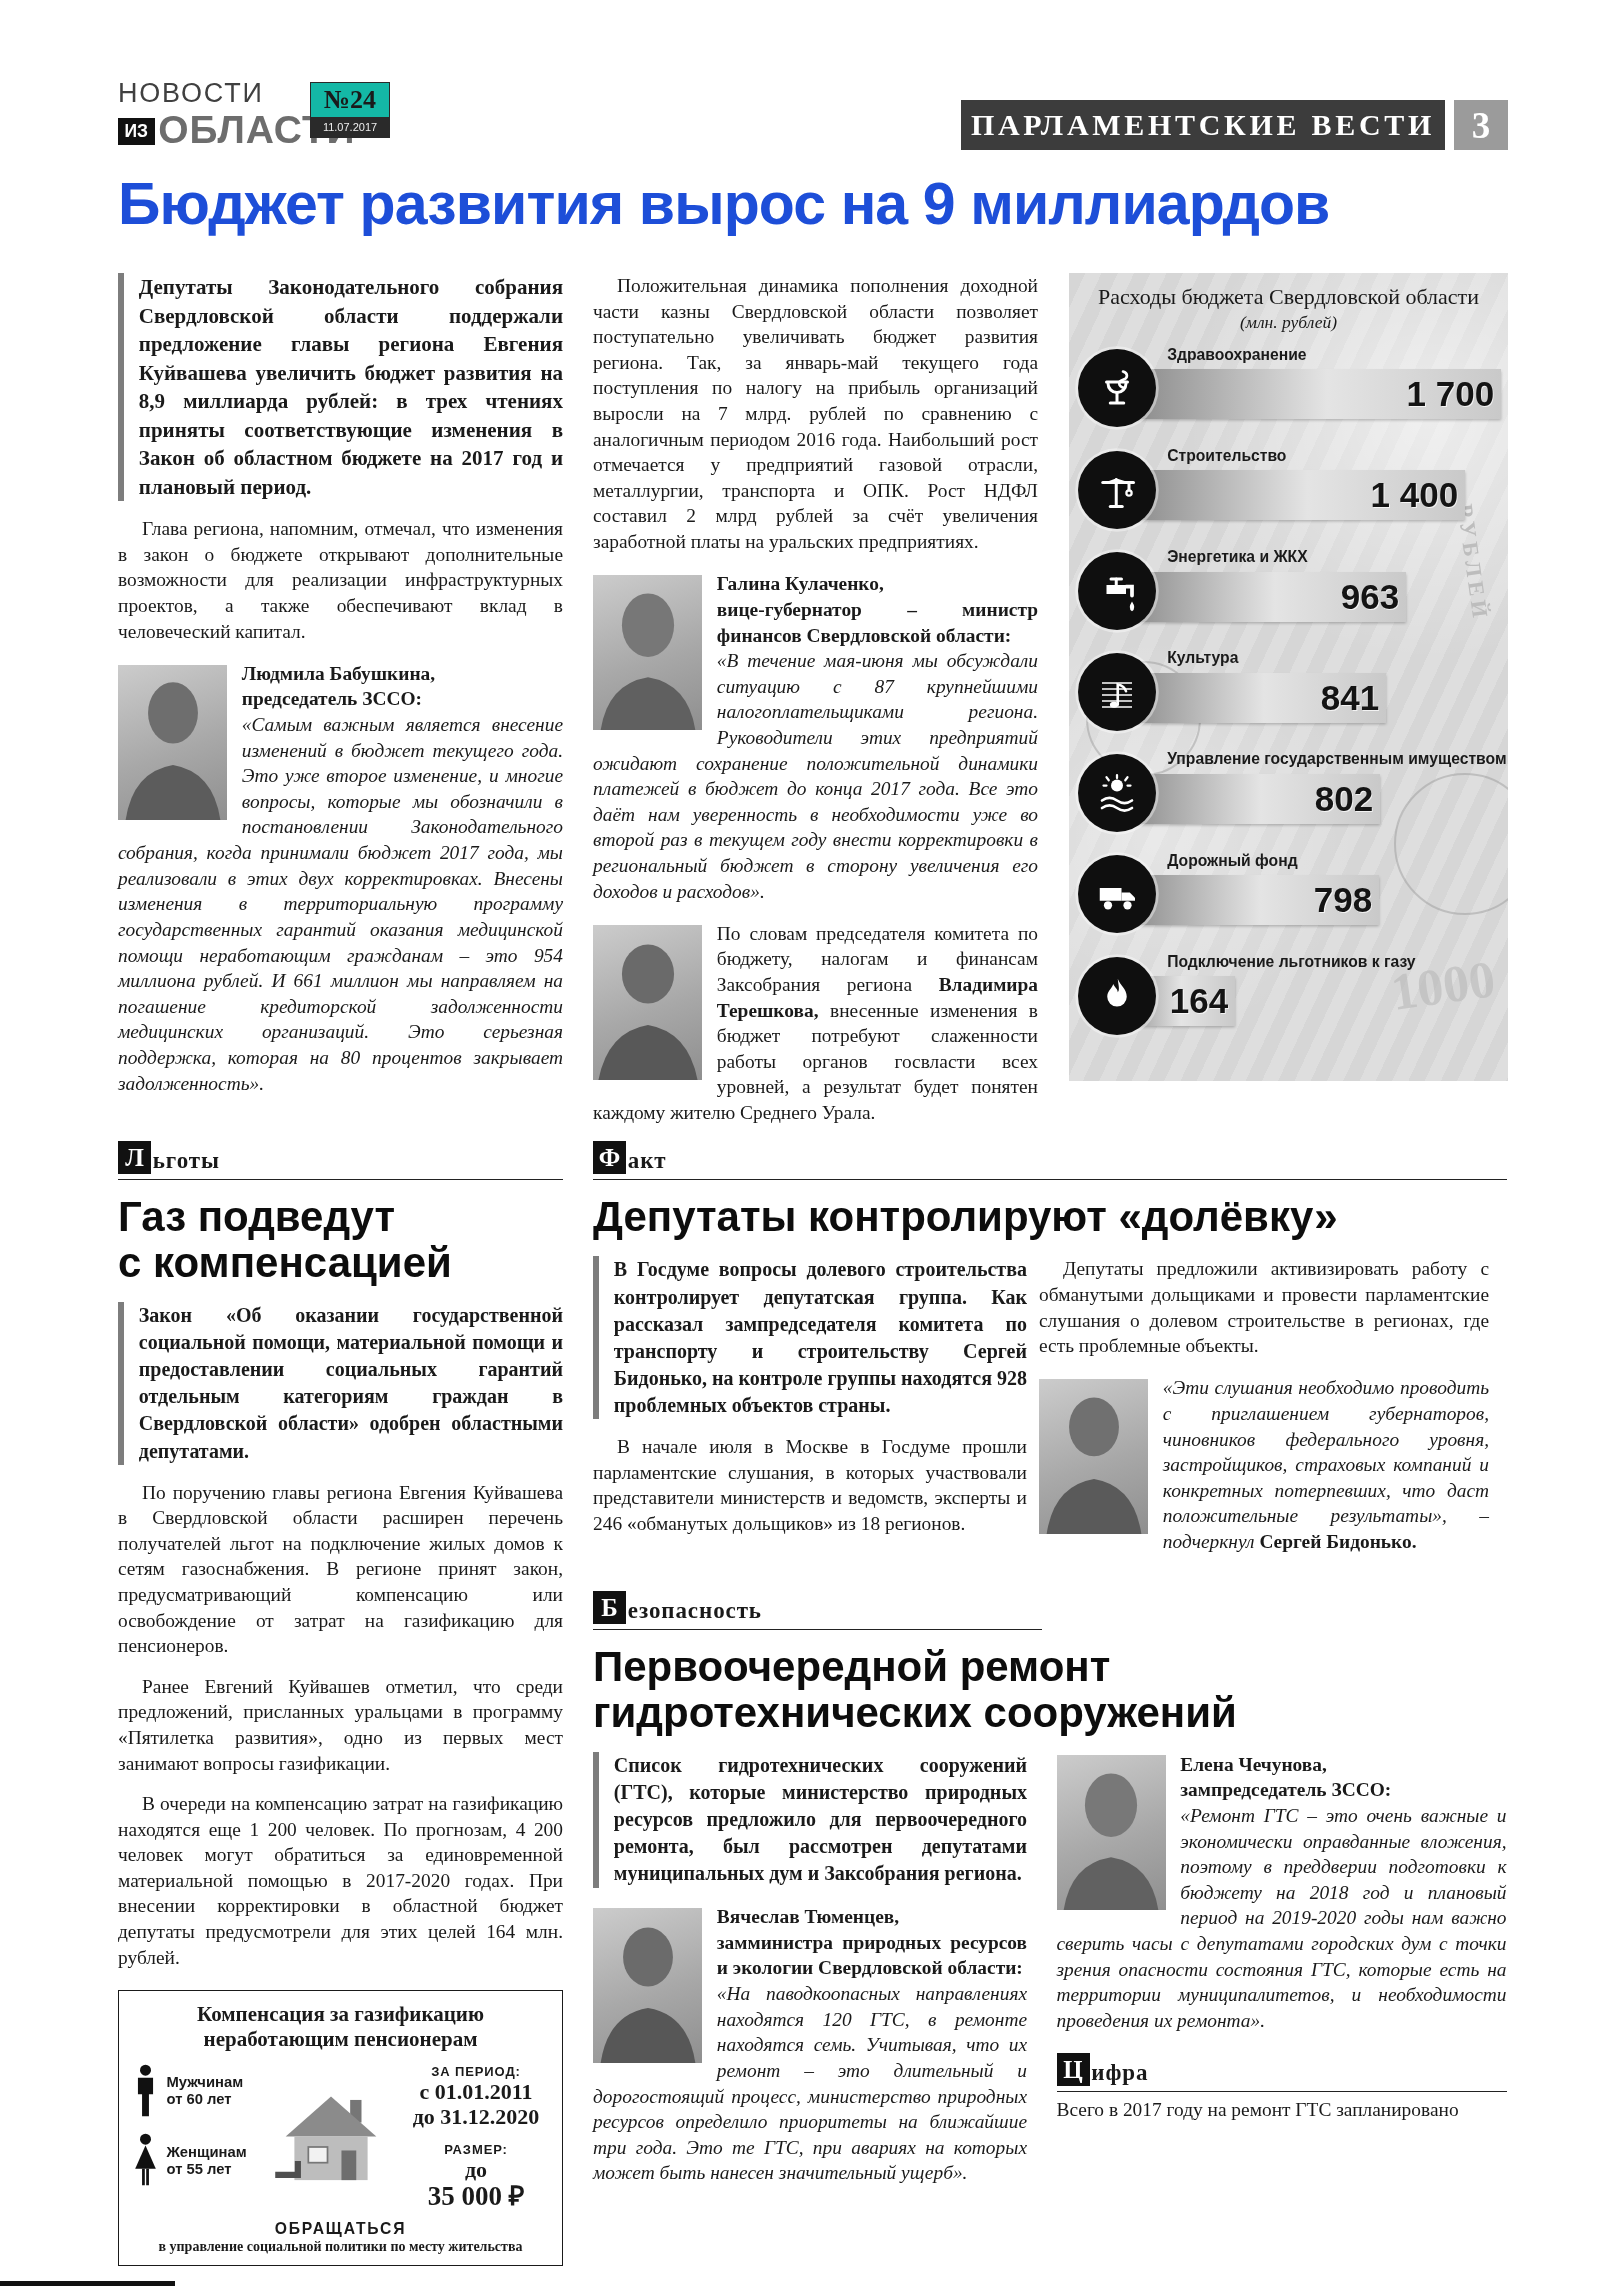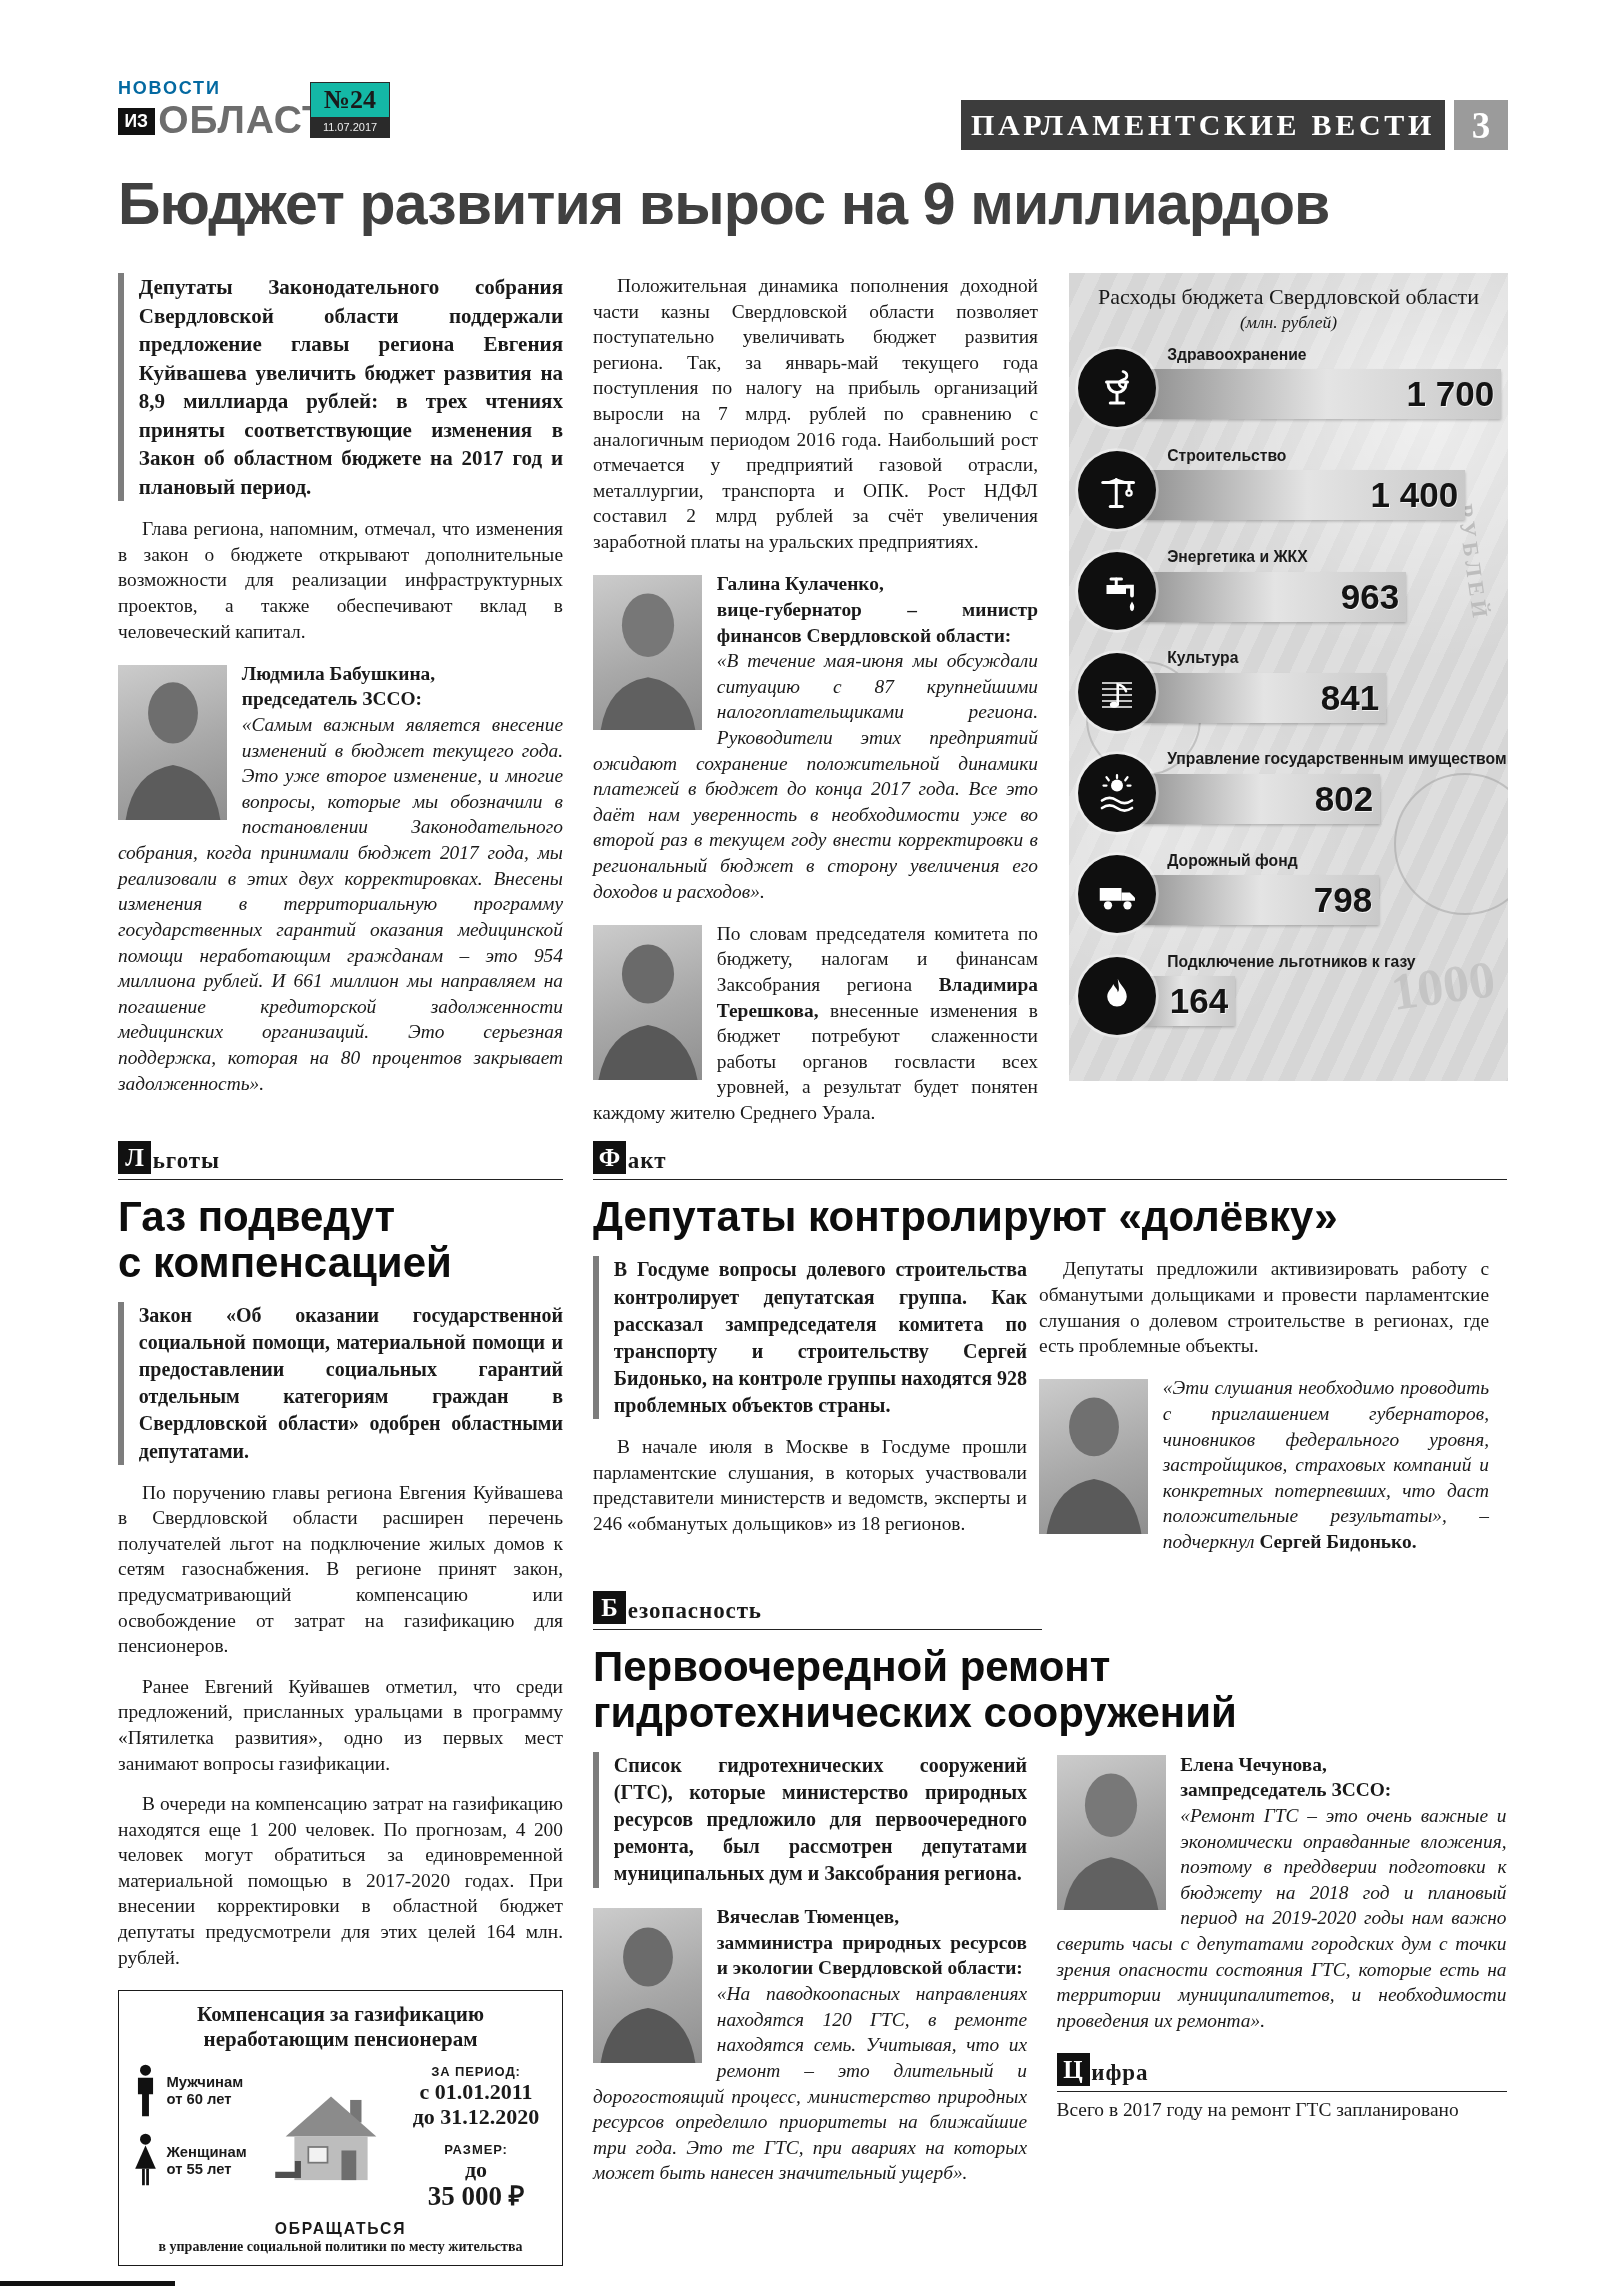--- a/index.html
+++ b/index.html
@@ -2,35 +2,35 @@
 <html lang="ru" style="font-size:14.8px"><head>
 <meta charset="utf-8">
 <style>
   html,body { margin:0; padding:0; background:#ffffff; }
   .page { position:relative; width:1619px; height:2290px; background:#fff;
           font-family:"Liberation Serif", serif; color:#1a1a1a; overflow:hidden; }
 
   
   .masthead { position:absolute; left:118px; top:78px; width:1390px; height:92px; }
   .logo { position:absolute; left:0; top:0; width:185px; }
-  .logo-top { font-family:"Liberation Sans",sans-serif; font-weight:700; font-size:18px; letter-spacing:1.8px; color:#0369a1; }
+  .logo-top { font-family:"Liberation Sans",sans-serif; font-weight:400; font-size:27px; letter-spacing:1.8px; color:#404040; }
   .logo-row { display:flex; align-items:flex-start; margin-top:1.8px; }
   .logo-iz { background:#111; color:#fff; font-family:"Liberation Sans",sans-serif; font-weight:700; font-size:17.5px; padding:2.8px 6.5px; margin-right:3.7px; margin-top:7.4px; }
   .logo-bottom { font-family:"Liberation Sans",sans-serif; font-weight:800; font-size:39px; line-height:0.95; color:#6d6d6d; letter-spacing:0.9px; }
   .issue { position:absolute; left:192px; top:3.7px; width:78px; border:1.8px solid #2a2a2a; text-align:center; background:#14b8a6; }
   .issue-no { font-weight:bold; font-size:26px; padding:2.8px 0 1.8px; }
   .issue-date { background:#2a2a2a; color:#eee; font-family:"Liberation Sans",sans-serif; font-size:11px; padding:3.7px 0; }
   .banner { position:absolute; right:63px; top:22px; width:484px; height:50px; background:#3c3c3c; color:#fff;
             display:flex; align-items:center; justify-content:center; font-weight:bold; font-size:30px; letter-spacing:3.7px; }
   .pagenum { position:absolute; right:0; top:22px; width:54px; height:50px; background:#9b9b9b; color:#fff;
              display:flex; align-items:center; justify-content:center; font-weight:bold; font-size:37px; }
 
   
   .headline { position:absolute; left:118px; top:170px; width:1394px; white-space:nowrap;
-              font-family:"Liberation Sans",sans-serif; font-weight:800; font-size:59px; letter-spacing:-0.9px; color:#404040; }
+              font-family:"Liberation Sans",sans-serif; font-weight:800; font-size:59px; letter-spacing:-0.9px; color:#1d4ed8; }
 
   
   .colA { position:absolute; left:118px;  top:273px; width:445px; }
   .colB { position:absolute; left:593px;  top:273px; width:445px; }
   .lead-bar { border-left:6.5px solid #7d7d7d; padding-left:14.8px; font-weight:bold; font-size:21px; line-height:1.36; text-align:justify; }
   p.body { font-size:19.4px; line-height:1.32; text-align:justify; margin:14.8px 0 0; }
   .indent { text-indent:24px; }
   .profile { margin-top:16.6px; overflow:visible; font-size:19.4px; line-height:1.32; text-align:justify; }
   .photo { float:left; width:109px; height:155px; margin:3.7px 14.8px 3.7px 0;
            background:linear-gradient(160deg,#cccccc 0%,#a8a8a8 55%,#8f8f8f 100%); position:relative; overflow:hidden; }

